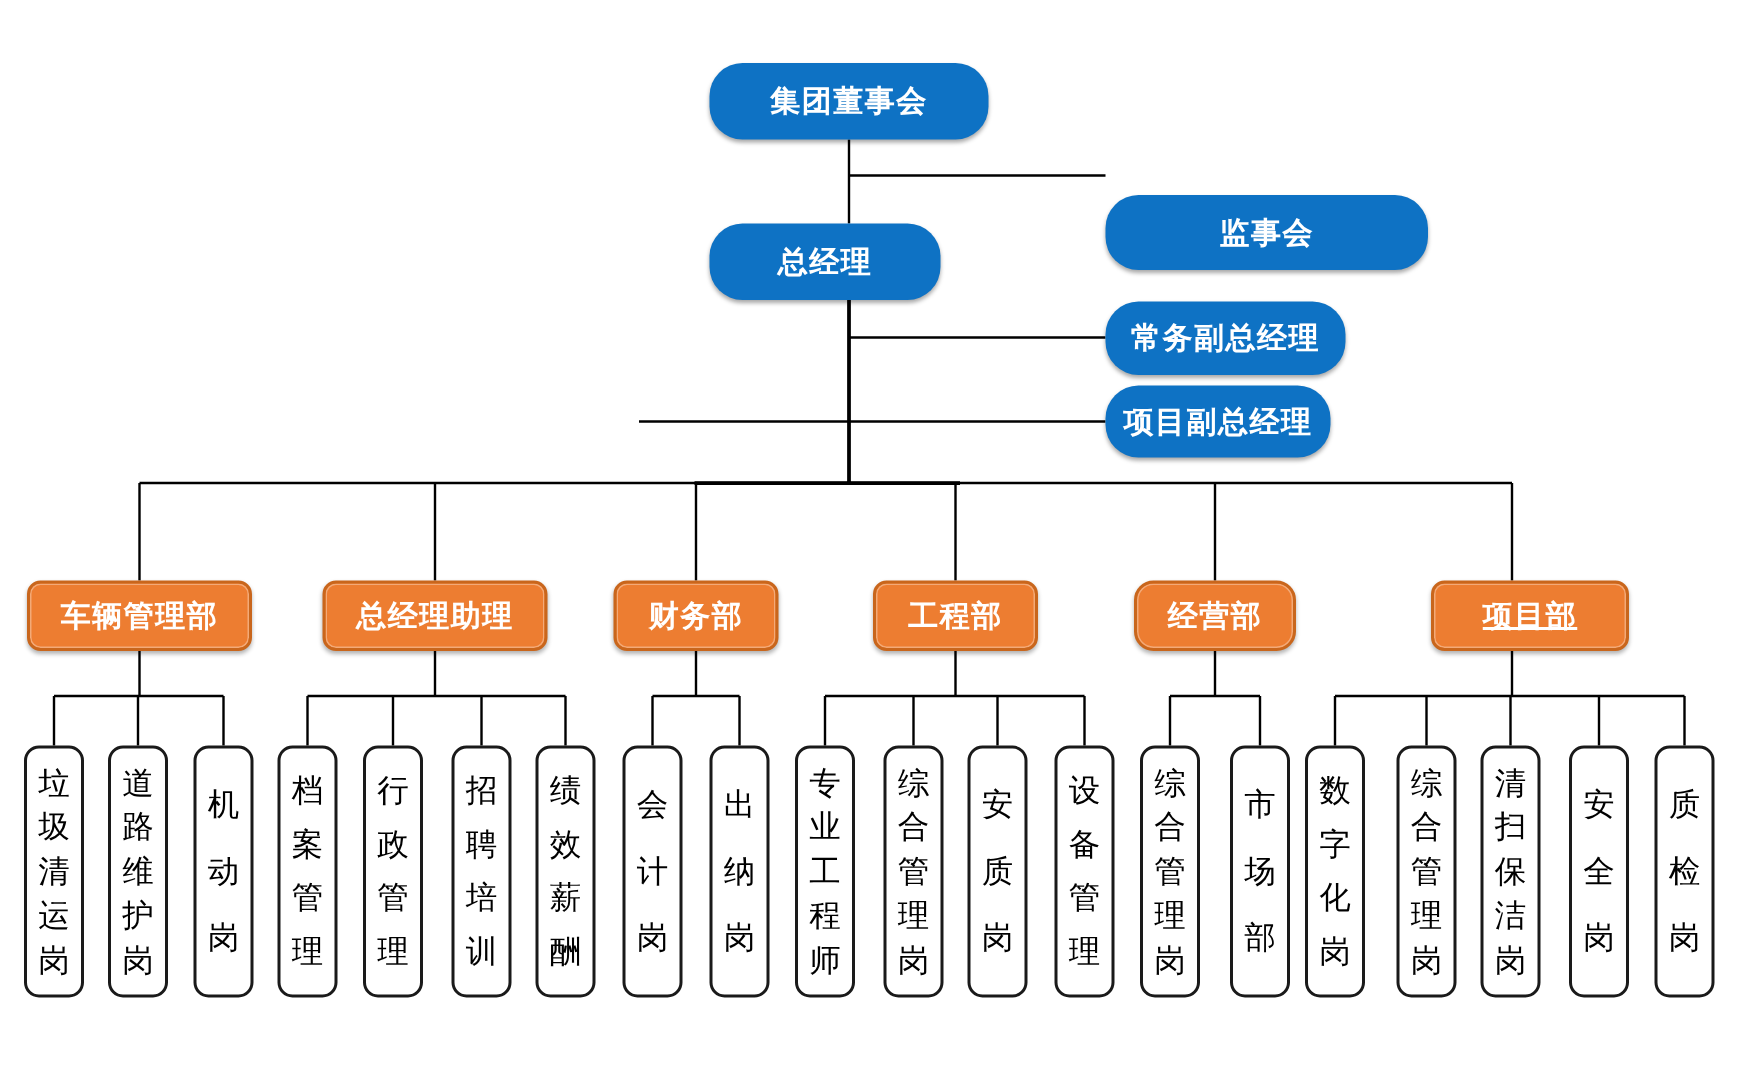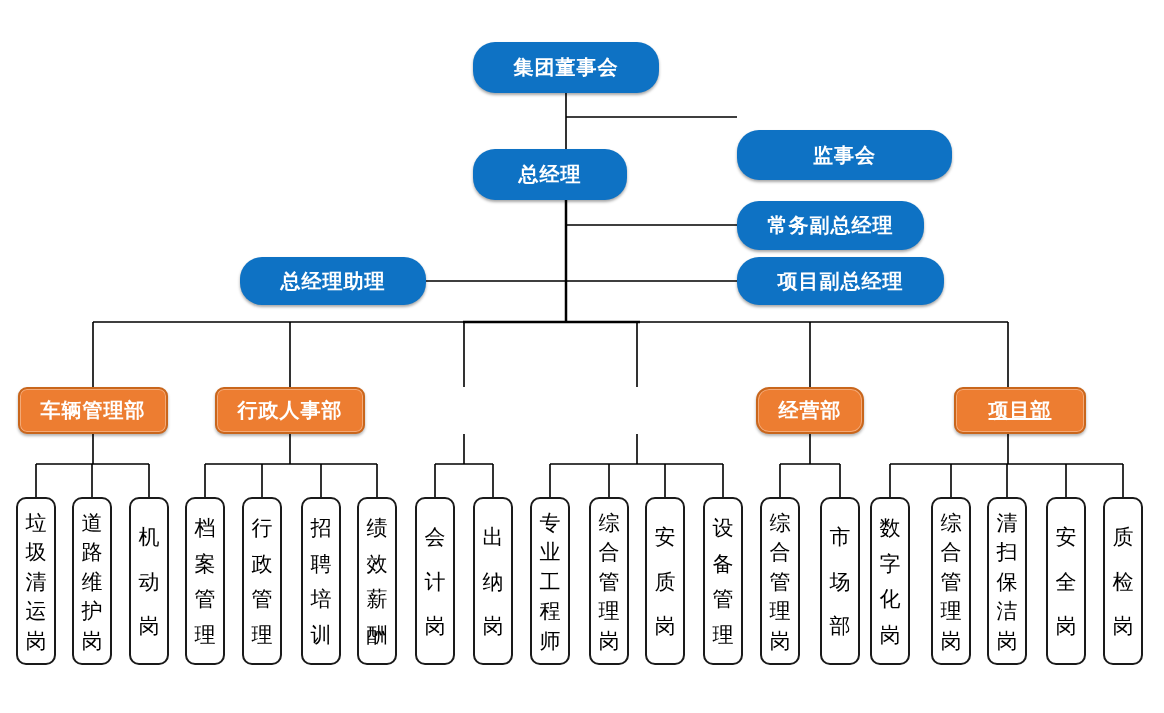--- a/index.html
+++ b/index.html
@@ -76,31 +76,32 @@
          M1008 434 V464 M890 464 H1123 M890 464 V497 M951 464 V497 M1007 464 V497 M1066 464 V497 M1123 464 V497" stroke="#000000" stroke-width="1.6" fill="none"></path>
     <path d="M566 200 V322 M463 322 H640" stroke="#000000" stroke-width="2.5" fill="none"></path>
   </svg>
 
   <div class="node exec" style="left:473px;top:42px;width:186px;height:51px;">集团董事会</div>
 
   <div class="node exec" style="left:737px;top:94px;width:215px;height:50px;margin-top:36px;">监事会</div>
 
   <div class="node exec" style="left:473px;top:149px;width:154px;height:51px;">总经理</div>
 
-  <div class="node exec" style="left:737px;top:201px;width:187px;height:49px;">常务副总经理</div>
-
-  <div class="node exec" style="left:240px;top:257px;width:186px;height:48px;">总经理助理</div>
-
-  <div class="node exec" style="left:737px;top:257px;width:207px;height:48px;">项目副总经理</div>
+  <div class="node exec" style="left:737px;top:201px;width:160px;height:49px;">常务副总经理</div>
+
+
+  <div class="node exec" style="left:737px;top:257px;width:150px;height:48px;">项目副总经理</div>
 
   <div class="node dept" style="left:18px;top:387px;width:150px;height:47px;">车辆管理部</div>
 
-  <div class="node dept" style="left:215px;top:387px;width:150px;height:47px;">行政人事部</div>
-
-
+  <div class="node dept" style="left:215px;top:387px;width:150px;height:47px;">总经理助理</div>
+
+  <div class="node dept" style="left:409px;top:387px;width:110px;height:47px;">财务部</div>
+
+  <div class="node dept" style="left:582px;top:387px;width:110px;height:47px;">工程部</div>
 
   <div class="node dept" style="left:756px;top:387px;width:108px;height:47px;border-radius:13px;">经营部</div>
 
   <div class="node dept" style="left:954px;top:387px;width:132px;height:47px;text-decoration:underline;">项目部</div>
 
   <div class="node leaf" style="left:16px;top:497px;">
       <span class="vchar">垃</span>
       <span class="vchar">圾</span>
       <span class="vchar">清</span>
       <span class="vchar">运</span>

